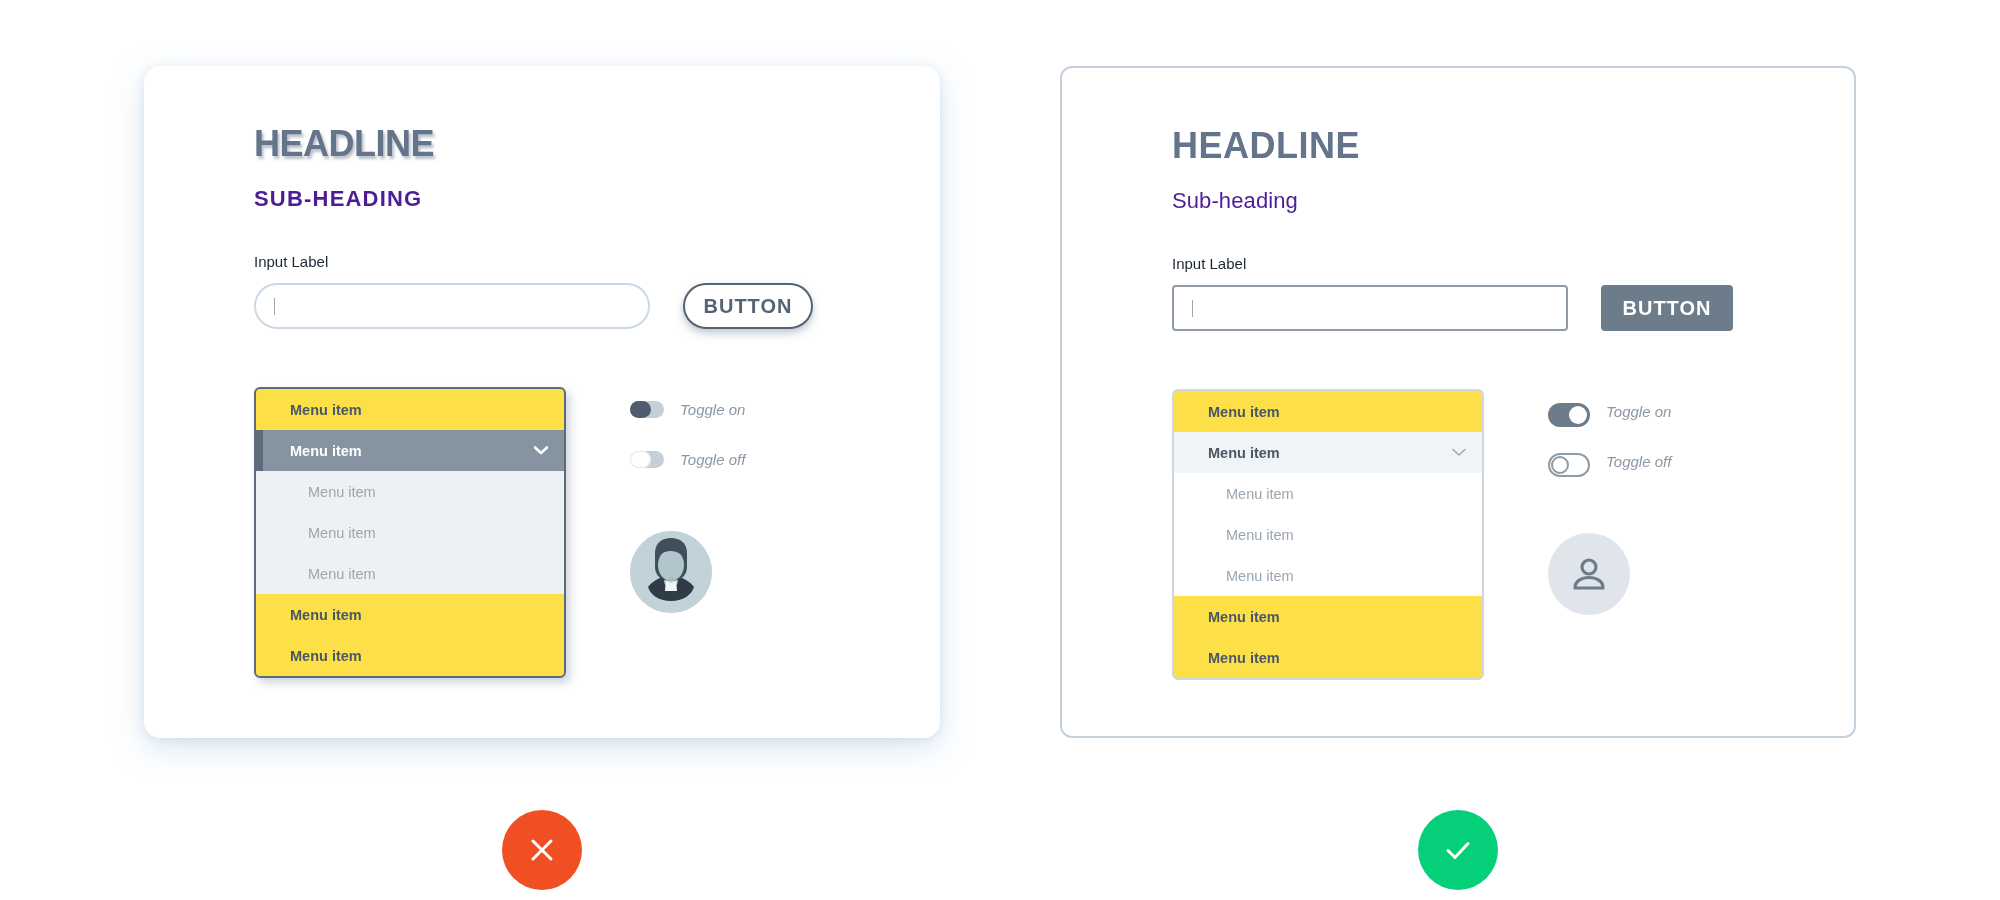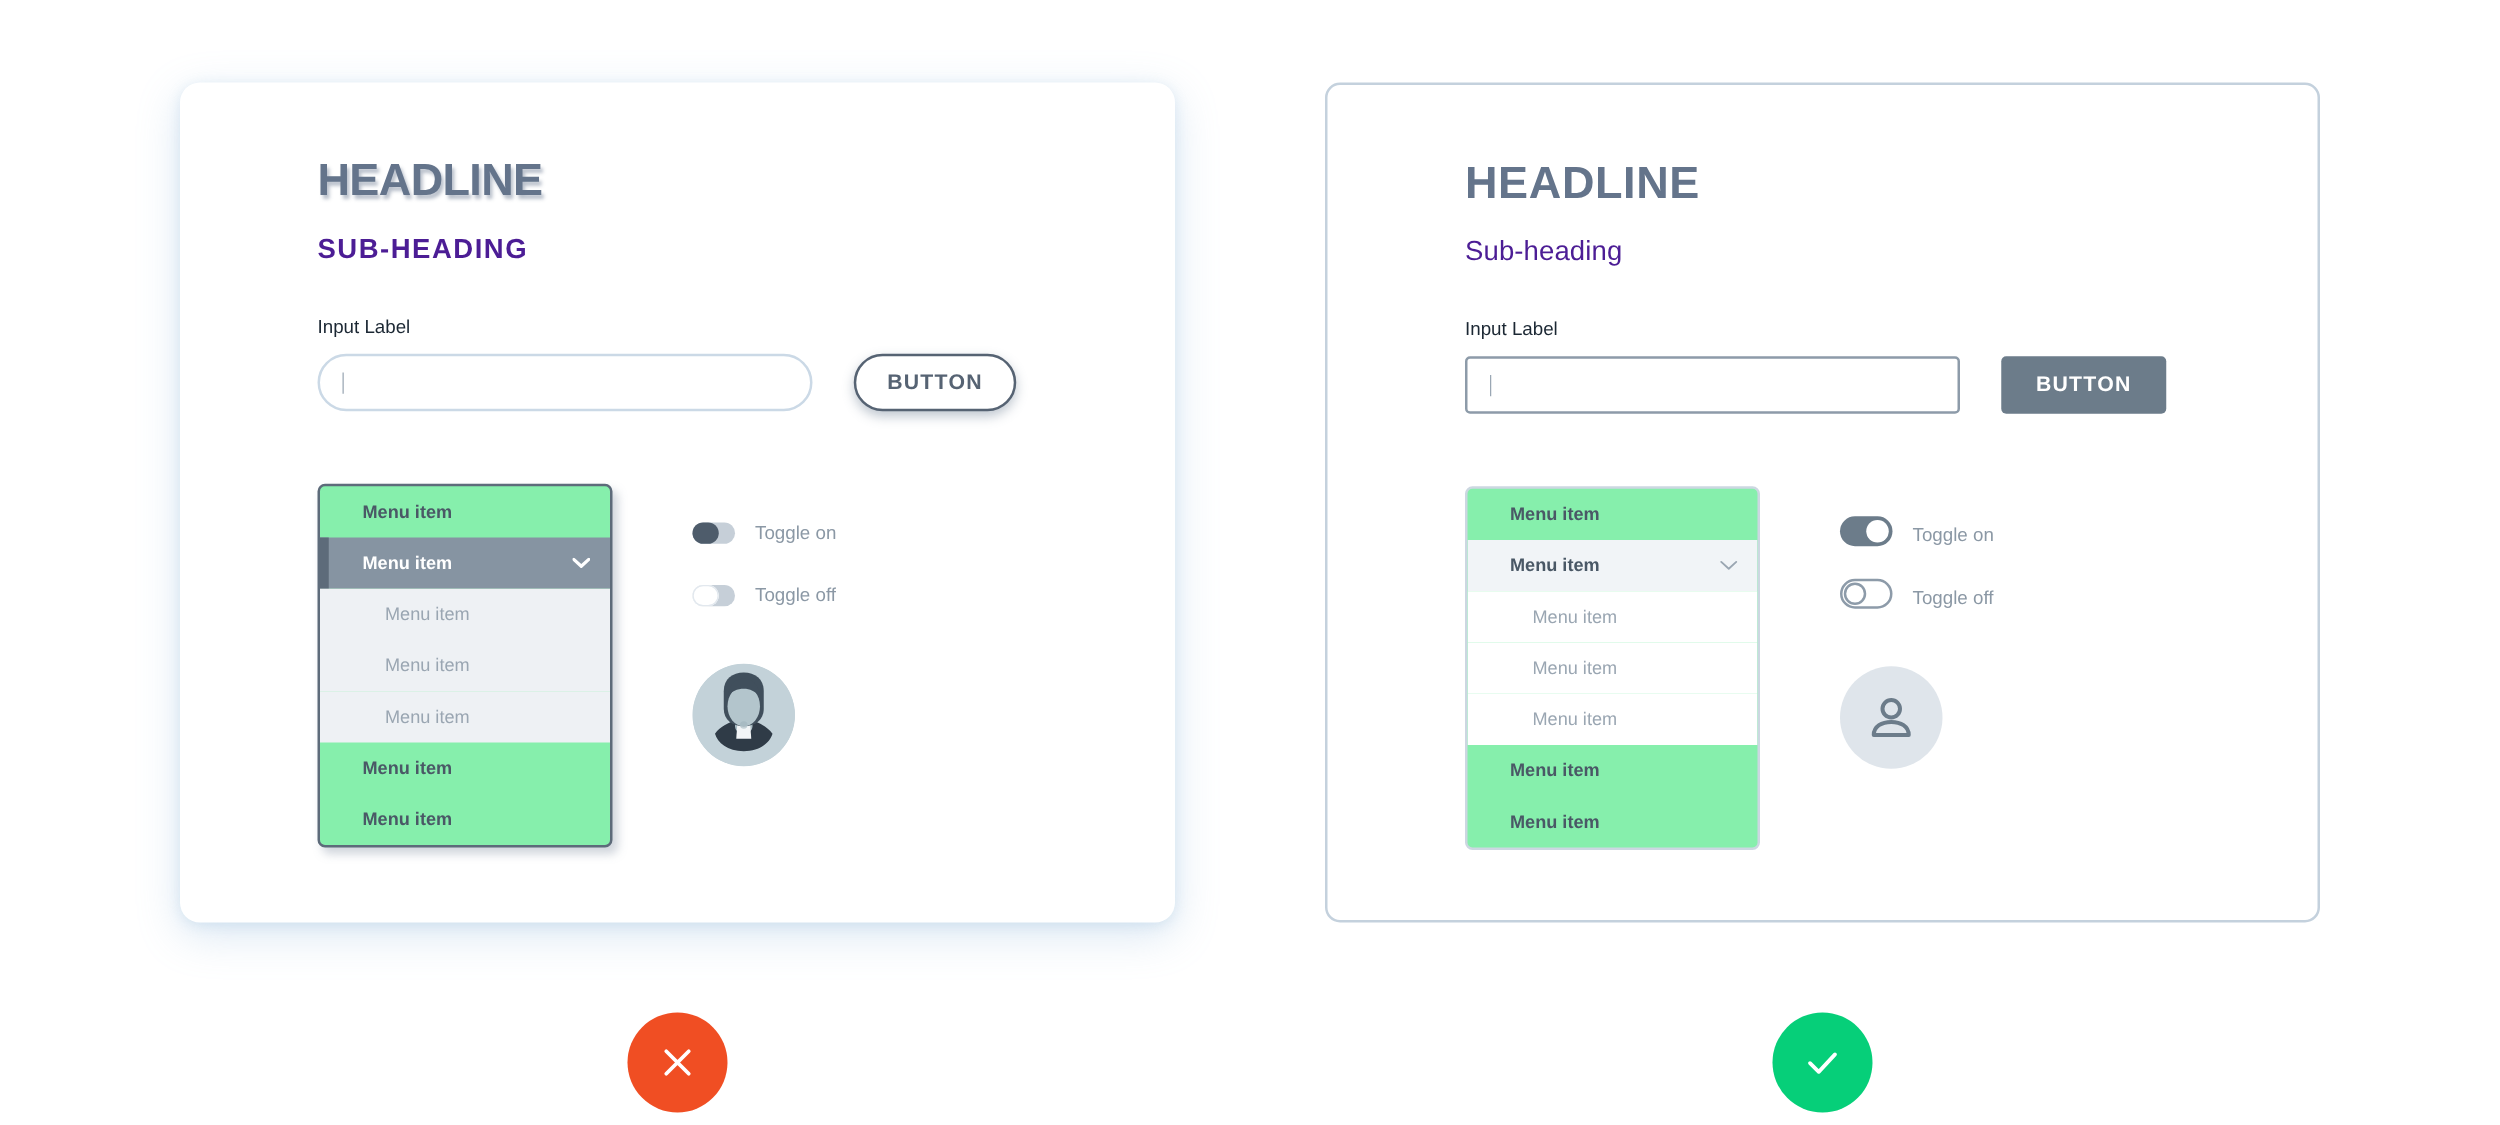--- a/index.html
+++ b/index.html
@@ -121,21 +121,21 @@
   .caret {
     width: 1px;
     height: 17px;
     background: #9aa7b4;
   }
 
   .btn {
     display: flex;
     align-items: center;
     justify-content: center;
-    font-size: 17px;
+    font-size: 20px;
     font-weight: bold;
     letter-spacing: 1px;
   }
   .btn.bad {
     margin-left: 33px;
     width: 130px;
     height: 46px;
     border: 2px solid #566373;
     border-radius: 999px;
     color: #566373;
@@ -154,22 +154,22 @@
 
   
   .lower {
     margin-top: 58px;
     display: flex;
     align-items: flex-start;
   }
 
   
   .menu {
-    width: 236px;
-    background: #86efac;
+    width: 312px;
+    background: #fde047;
     overflow: hidden;
   }
   .menu.bad {
     border: 2px solid #5d6b7a;
     border-radius: 6px;
     box-shadow: 4px 5px 8px rgba(120,136,154,0.35);
   }
   .menu.good {
     border: 2px solid #ccd7e1;
     border-radius: 6px;
@@ -209,22 +209,23 @@
 
   .chev { display: flex; align-items: center; }
   .menu.bad .chev  svg { stroke: #ffffff; stroke-width: 2.6; }
   .menu.good .chev svg { stroke: #9aa6b2; stroke-width: 1.5; }
 
   
   .rstack { margin-left: 64px; padding-top: 14px; }
 
   .toggle-row {
     display: flex;
-    align-items: flex-end;
+    align-items: flex-start;
     height: 34px;
+    font-style: italic;
   }
   .toggle-row + .toggle-row { margin-top: 16px; }
 
   .toggle-label {
     margin-left: 16px;
     font-size: 15px;
     color: #8b98a5;
   }
 
   .sw { position: relative; flex: none; }

